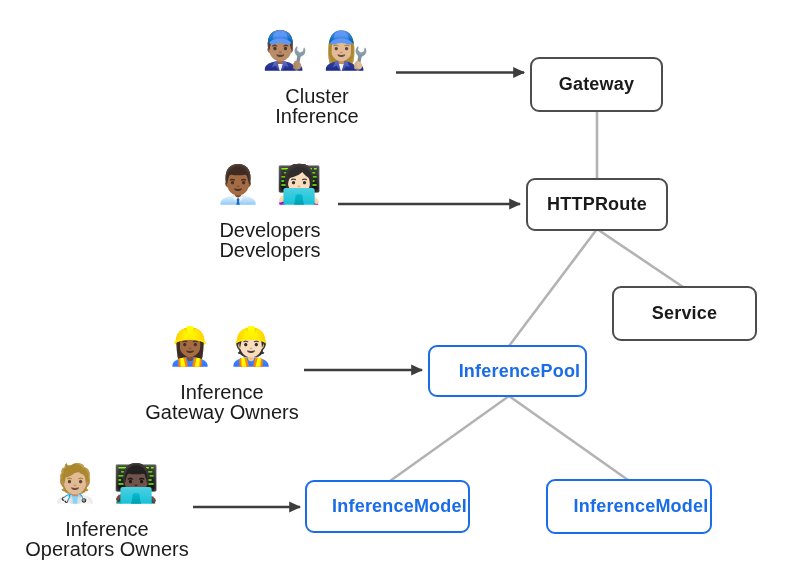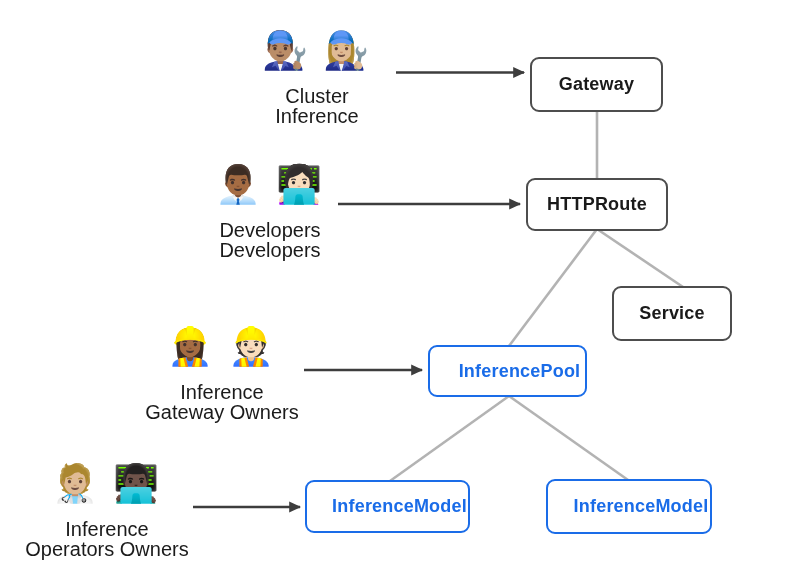--- a/index.html
+++ b/index.html
@@ -113,21 +113,21 @@
   </div>
 
   <div class="node dark" style="left:530px;top:57px;width:133px;height:55px;">
     <span>Gateway</span>
   </div>
 
   <div class="node dark" style="left:526px;top:178px;width:142px;height:53px;">
     <span>HTTPRoute</span>
   </div>
 
-  <div class="node dark" style="left:612px;top:286px;width:120px;height:55px;">
+  <div class="node dark" style="left:612px;top:286px;width:145px;height:55px;">
     <span>Service</span>
   </div>
 
   <div class="node blue" style="left:428px;top:345px;width:159px;height:52px;">
     <span>InferencePool</span>
   </div>
 
   <div class="node blue" style="left:305px;top:480px;width:165px;height:53px;">
     <span>InferenceModel</span>
   </div>

